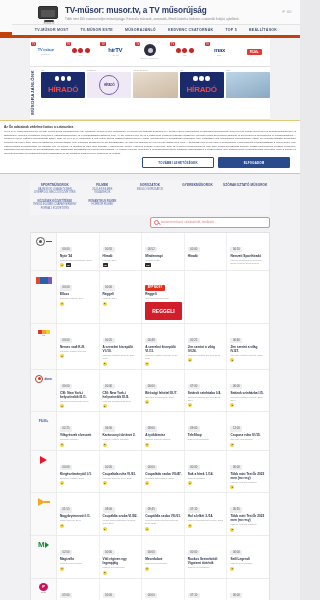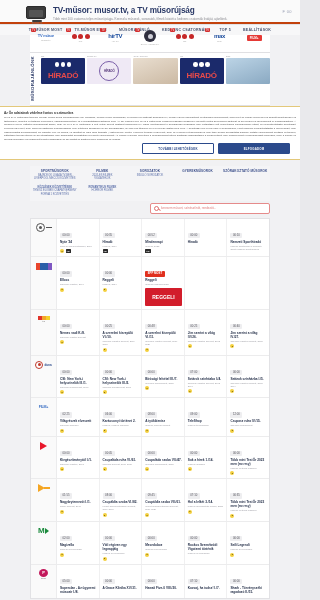--- a/index.html
+++ b/index.html
@@ -7,23 +7,23 @@
     width: 300px; height: 600px;
     font-family: "Liberation Sans", sans-serif;
     background: #e9e9ec;
     overflow: hidden;
   }
   #page { position: relative; width: 300px; height: 600px; overflow: hidden; background:#f1f1f3; }
 
   
   .site-header {
     background: #fafafa;
-    border-bottom: 2px solid #c2410c;
-    padding: 4px 0 0 0;
-    height: 24px;
+    border-bottom: 6px solid #c2410c;
+    padding: 4px 0 0 12px;
+    height: 38px;
     position: relative;
   }
   .hdr-inner { display:flex; align-items:flex-start; padding: 2px 8px 0 26px; }
   .tv-logo {
     width: 22px; height: 18px; flex: 0 0 22px; margin-right: 5px;
     position: relative;
   }
   .tv-logo .screen {
     width: 20px; height: 13px; background:#3b3b3b; border-radius: 2px;
     border: 1px solid #2c2c2c;

